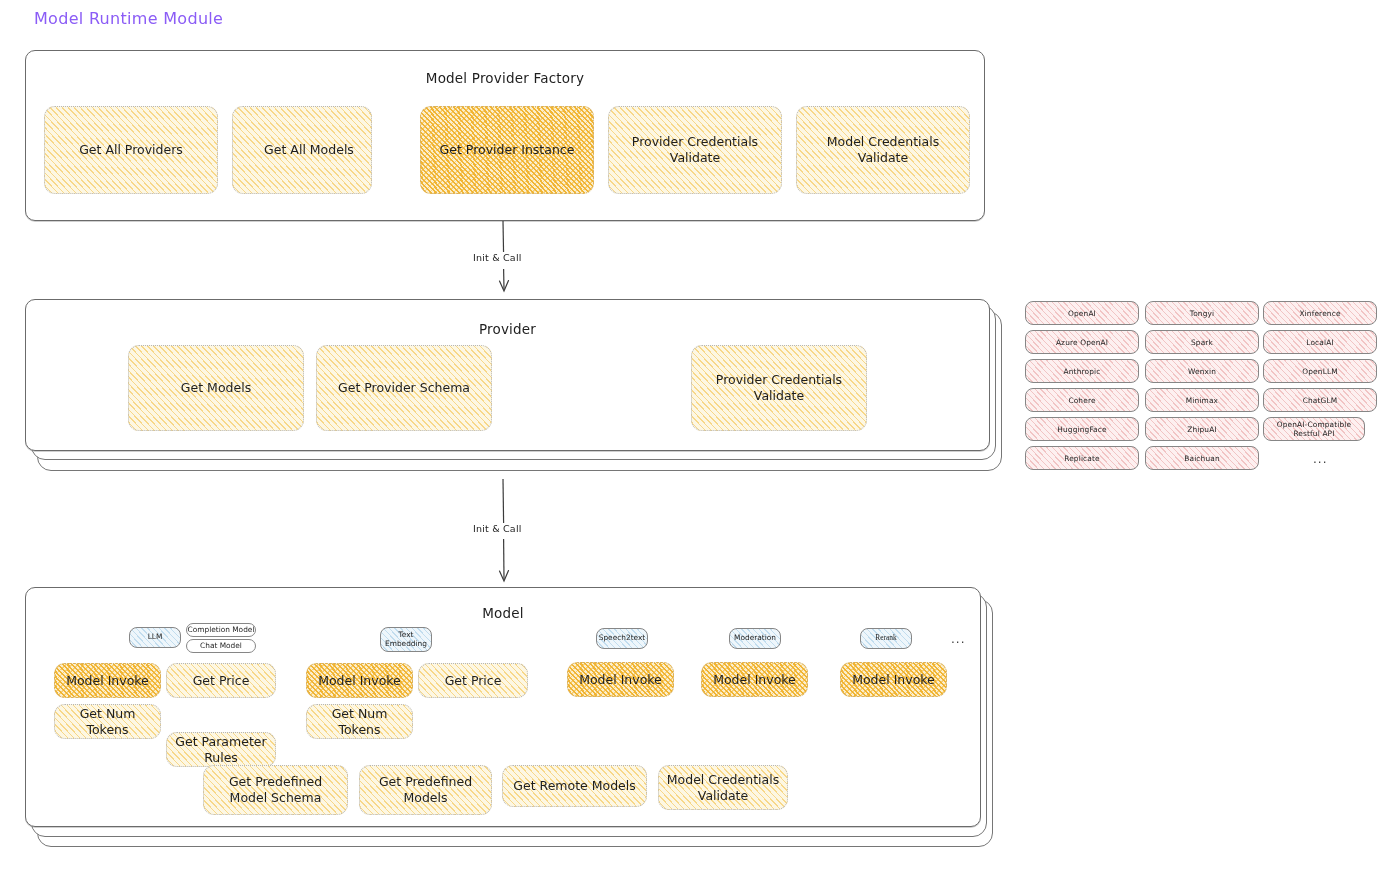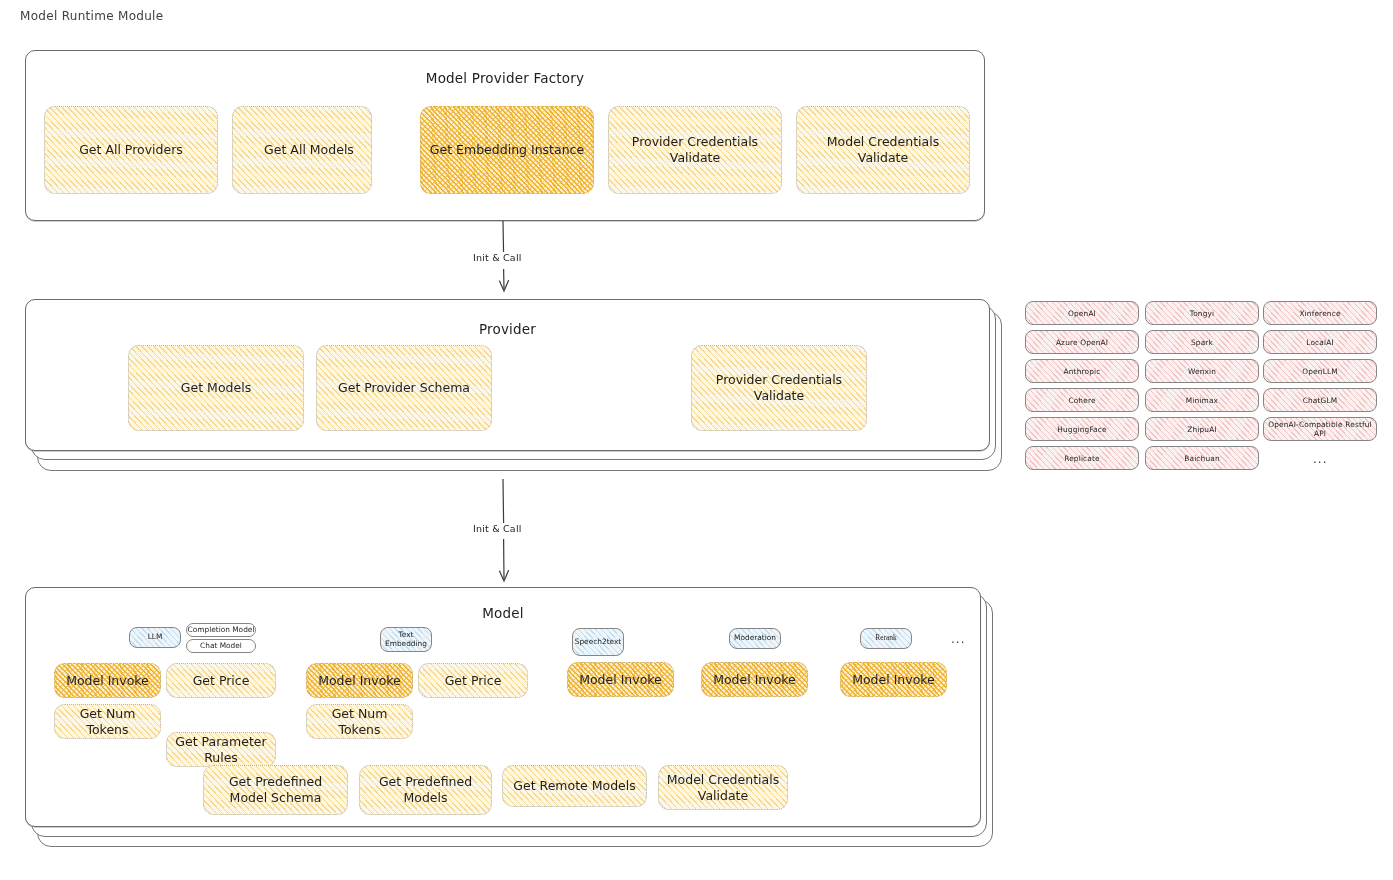--- a/index.html
+++ b/index.html
@@ -17,25 +17,25 @@
   }
 
   
   #canvas {
     position: absolute;
     inset: 0;
   }
 
   .page-title {
     position: absolute;
-    left: 20px;
+    left: 34px;
     top: 9px;
-    font-size: 12px;
+    font-size: 16px;
     letter-spacing: .3px;
-    color: #404040;
+    color: #8b5cf6;
     white-space: nowrap;
   }
 
   
   .panel {
     position: absolute;
     background: #ffffff;
     border: 1.3px solid #6b6b6b;
     border-radius: 10px;
     box-sizing: border-box;
@@ -171,21 +171,21 @@
 <div id="canvas">
 
   <div class="page-title">Model Runtime Module</div>
 
   <div class="panel shadowy" style="left:25px; top:50px; width:960px; height:171px;">
     <div class="panel-title" style="top:19px;">Model Provider Factory</div>
   </div>
 
   <div class="card" style="left:44px; top:106px; width:174px; height:88px;">Get All Providers</div>
   <div class="card" style="left:232px; top:106px; width:140px; height:88px;padding-left:20px;">Get All Models</div>
-  <div class="card strong" style="left:420px; top:106px; width:174px; height:88px;">Get Embedding Instance</div>
+  <div class="card strong" style="left:420px; top:106px; width:174px; height:88px;">Get Provider Instance</div>
   <div class="card" style="left:608px; top:106px; width:174px; height:88px;">Provider Credentials Validate</div>
   <div class="card" style="left:796px; top:106px; width:174px; height:88px;">Model Credentials Validate</div>
 
   <svg class="arrow" style="left:497px; top:221px;" width="16" height="78" viewBox="0 0 16 78">
     <path d="M6,0 L6.6,34" stroke="#3b3b3b" stroke-width="1.2" fill="none"></path>
     <path d="M6.6,48 L7,68" stroke="#3b3b3b" stroke-width="1.2" fill="none"></path>
     <path d="M2.5,60 L7,70 L11.5,59.5" stroke="#3b3b3b" stroke-width="1.2" fill="none" stroke-linecap="round"></path>
   </svg>
   <div class="arrow-label" style="left:470px; top:252px;">Init &amp; Call</div>
 
@@ -217,21 +217,21 @@
   <div class="pill" style="left:1145px; top:330px; width:114px; height:24px;">Spark</div>
   <div class="pill" style="left:1145px; top:359px; width:114px; height:24px;">Wenxin</div>
   <div class="pill" style="left:1145px; top:388px; width:114px; height:24px;">Minimax</div>
   <div class="pill" style="left:1145px; top:417px; width:114px; height:24px;">ZhipuAI</div>
   <div class="pill" style="left:1145px; top:446px; width:114px; height:24px;">Baichuan</div>
 
   <div class="pill" style="left:1263px; top:301px; width:114px; height:24px;">Xinference</div>
   <div class="pill" style="left:1263px; top:330px; width:114px; height:24px;">LocalAI</div>
   <div class="pill" style="left:1263px; top:359px; width:114px; height:24px;">OpenLLM</div>
   <div class="pill" style="left:1263px; top:388px; width:114px; height:24px;">ChatGLM</div>
-  <div class="pill" style="left:1263px; top:417px; width:114px; height:24px;">OpenAI-Compatible Restful API</div>
+  <div class="pill" style="left:1263px; top:417px; width:102px; height:24px;">OpenAI-Compatible Restful API</div>
   <div class="ellipsis" style="left:1313px; top:452px;">...</div>
 
   <div class="panel-stack" style="left:37px; top:599px; width:956px; height:248px;"></div>
   <div class="panel-stack" style="left:31px; top:593px; width:956px; height:244px;"></div>
   <div class="panel shadowy" style="left:25px; top:587px; width:956px; height:240px;">
     <div class="panel-title" style="top:17px;">Model</div>
   </div>
 
   <div class="badge" style="left:129px; top:627px; width:52px; height:21px;">LLM</div>
   <div class="badge plain" style="left:186px; top:623px; width:70px; height:14px;">Completion Model</div>
@@ -241,21 +241,21 @@
   <div class="card" style="left:166px; top:663px; width:110px; height:35px;">Get Price</div>
   <div class="card" style="left:54px; top:704px; width:107px; height:35px;">Get Num Tokens</div>
   <div class="card" style="left:166px; top:704px; width:110px; height:35px;margin-top:28px;">Get Parameter Rules</div>
 
   <div class="badge" style="left:380px; top:627px; width:52px; height:25px;">Text Embedding</div>
 
   <div class="card strong" style="left:306px; top:663px; width:107px; height:35px;">Model Invoke</div>
   <div class="card" style="left:418px; top:663px; width:110px; height:35px;">Get Price</div>
   <div class="card" style="left:306px; top:704px; width:107px; height:35px;">Get Num Tokens</div>
 
-  <div class="badge" style="left:572px; top:628px; width:52px; height:28px;">Speech2text</div>
+  <div class="badge" style="left:596px; top:628px; width:52px; height:21px;">Speech2text</div>
   <div class="card strong" style="left:567px; top:662px; width:107px; height:35px;">Model Invoke</div>
 
   <div class="badge" style="left:729px; top:628px; width:52px; height:21px;">Moderation</div>
   <div class="card strong" style="left:701px; top:662px; width:107px; height:35px;">Model Invoke</div>
 
   <div class="badge" style="left:860px; top:628px; width:52px; height:21px;font-family:Liberation Serif, serif;">Rerank</div>
   <div class="card strong" style="left:840px; top:662px; width:107px; height:35px;">Model Invoke</div>
 
   <div class="ellipsis" style="left:951px; top:632px;">...</div>
 

